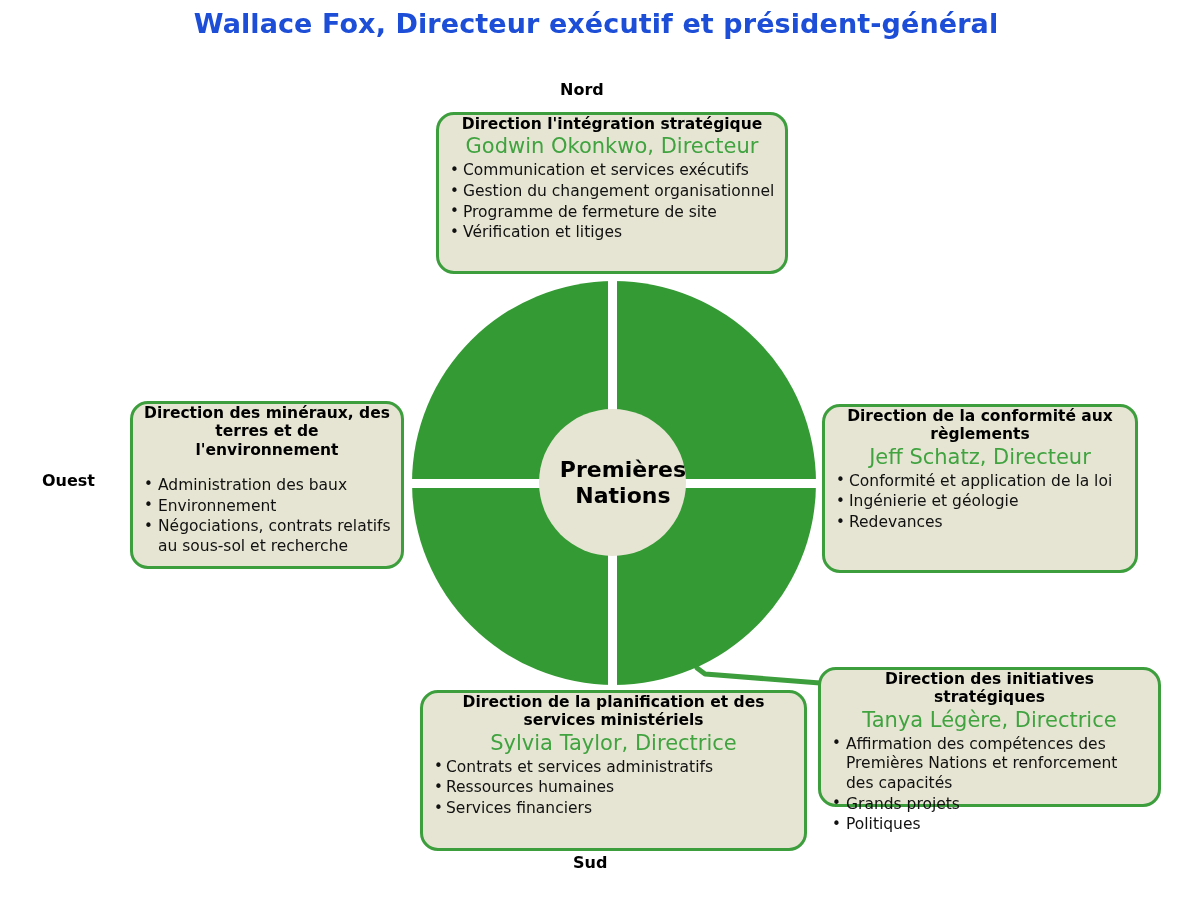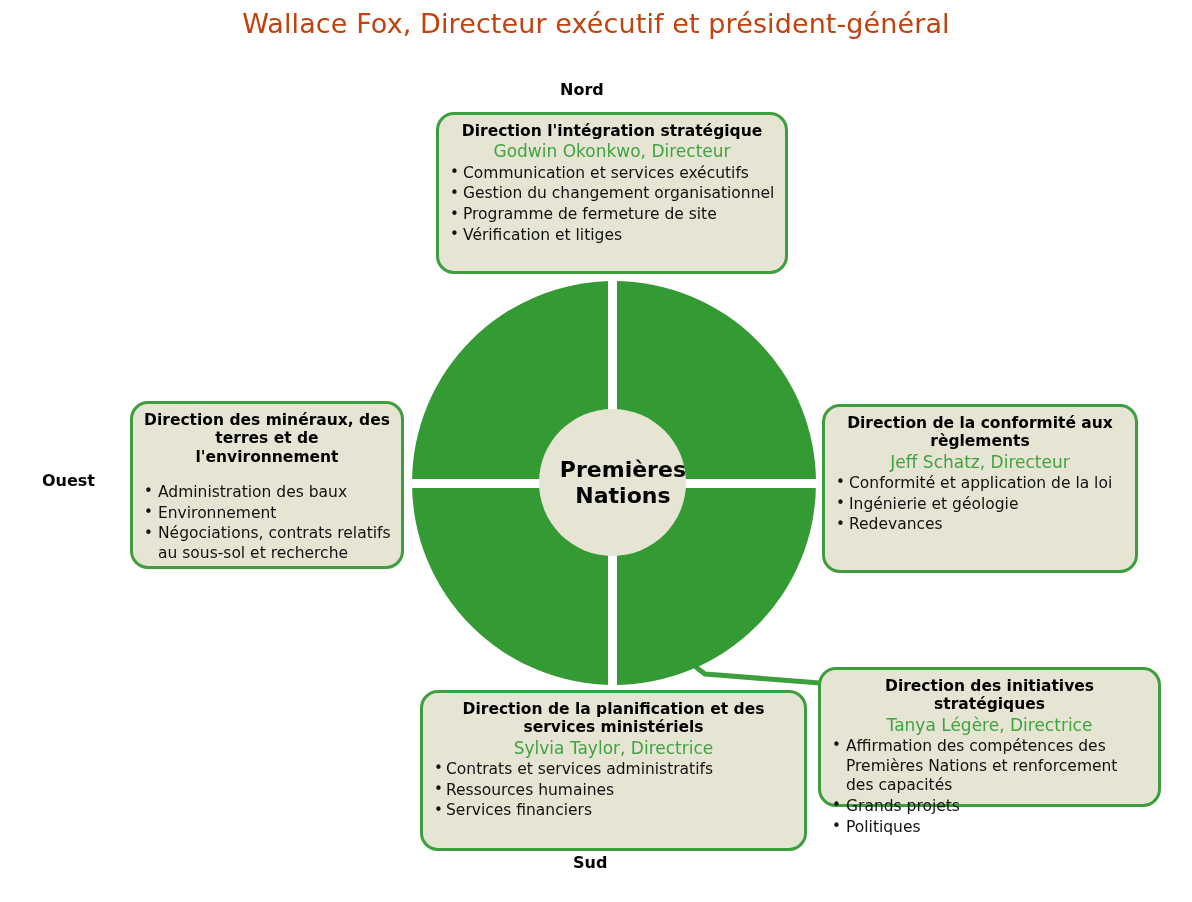--- a/index.html
+++ b/index.html
@@ -21,22 +21,22 @@
   }
 
   
   .page-title {
     position: absolute;
     left: 0;
     top: 8px;
     width: 1192px;
     text-align: center;
     font-size: 27px;
-    font-weight: 400;
-    color: #c2410c;
+    font-weight: 700;
+    color: #1d4ed8;
     letter-spacing: 0.1px;
   }
 
   
   .compass {
     position: absolute;
     font-weight: bold;
     font-size: 16px;
     color: #000000;
     white-space: nowrap;
@@ -103,32 +103,32 @@
     pointer-events: none;
   }
 
   
   .card {
     position: absolute;
     box-sizing: border-box;
     background: #e6e5d3;
     border: 3px solid #3c9e3c;
     border-radius: 18px;
-    padding: 7px 9px 8px 9px;
+    padding: 0 9px 8px 9px;
   }
   .card-title {
     font-size: 15.5px;
     font-weight: bold;
     color: #000000;
     text-align: center;
     line-height: 1.18;
     margin: 0 0 1px 0;
   }
   .card-person {
-    font-size: 17px;
+    font-size: 21px;
     font-weight: 400;
     color: #40a340;
     text-align: center;
     line-height: 1.2;
     margin: 0 0 2px 0;
   }
   .card-list {
     list-style: none;
     margin: 0;
     padding: 0;

